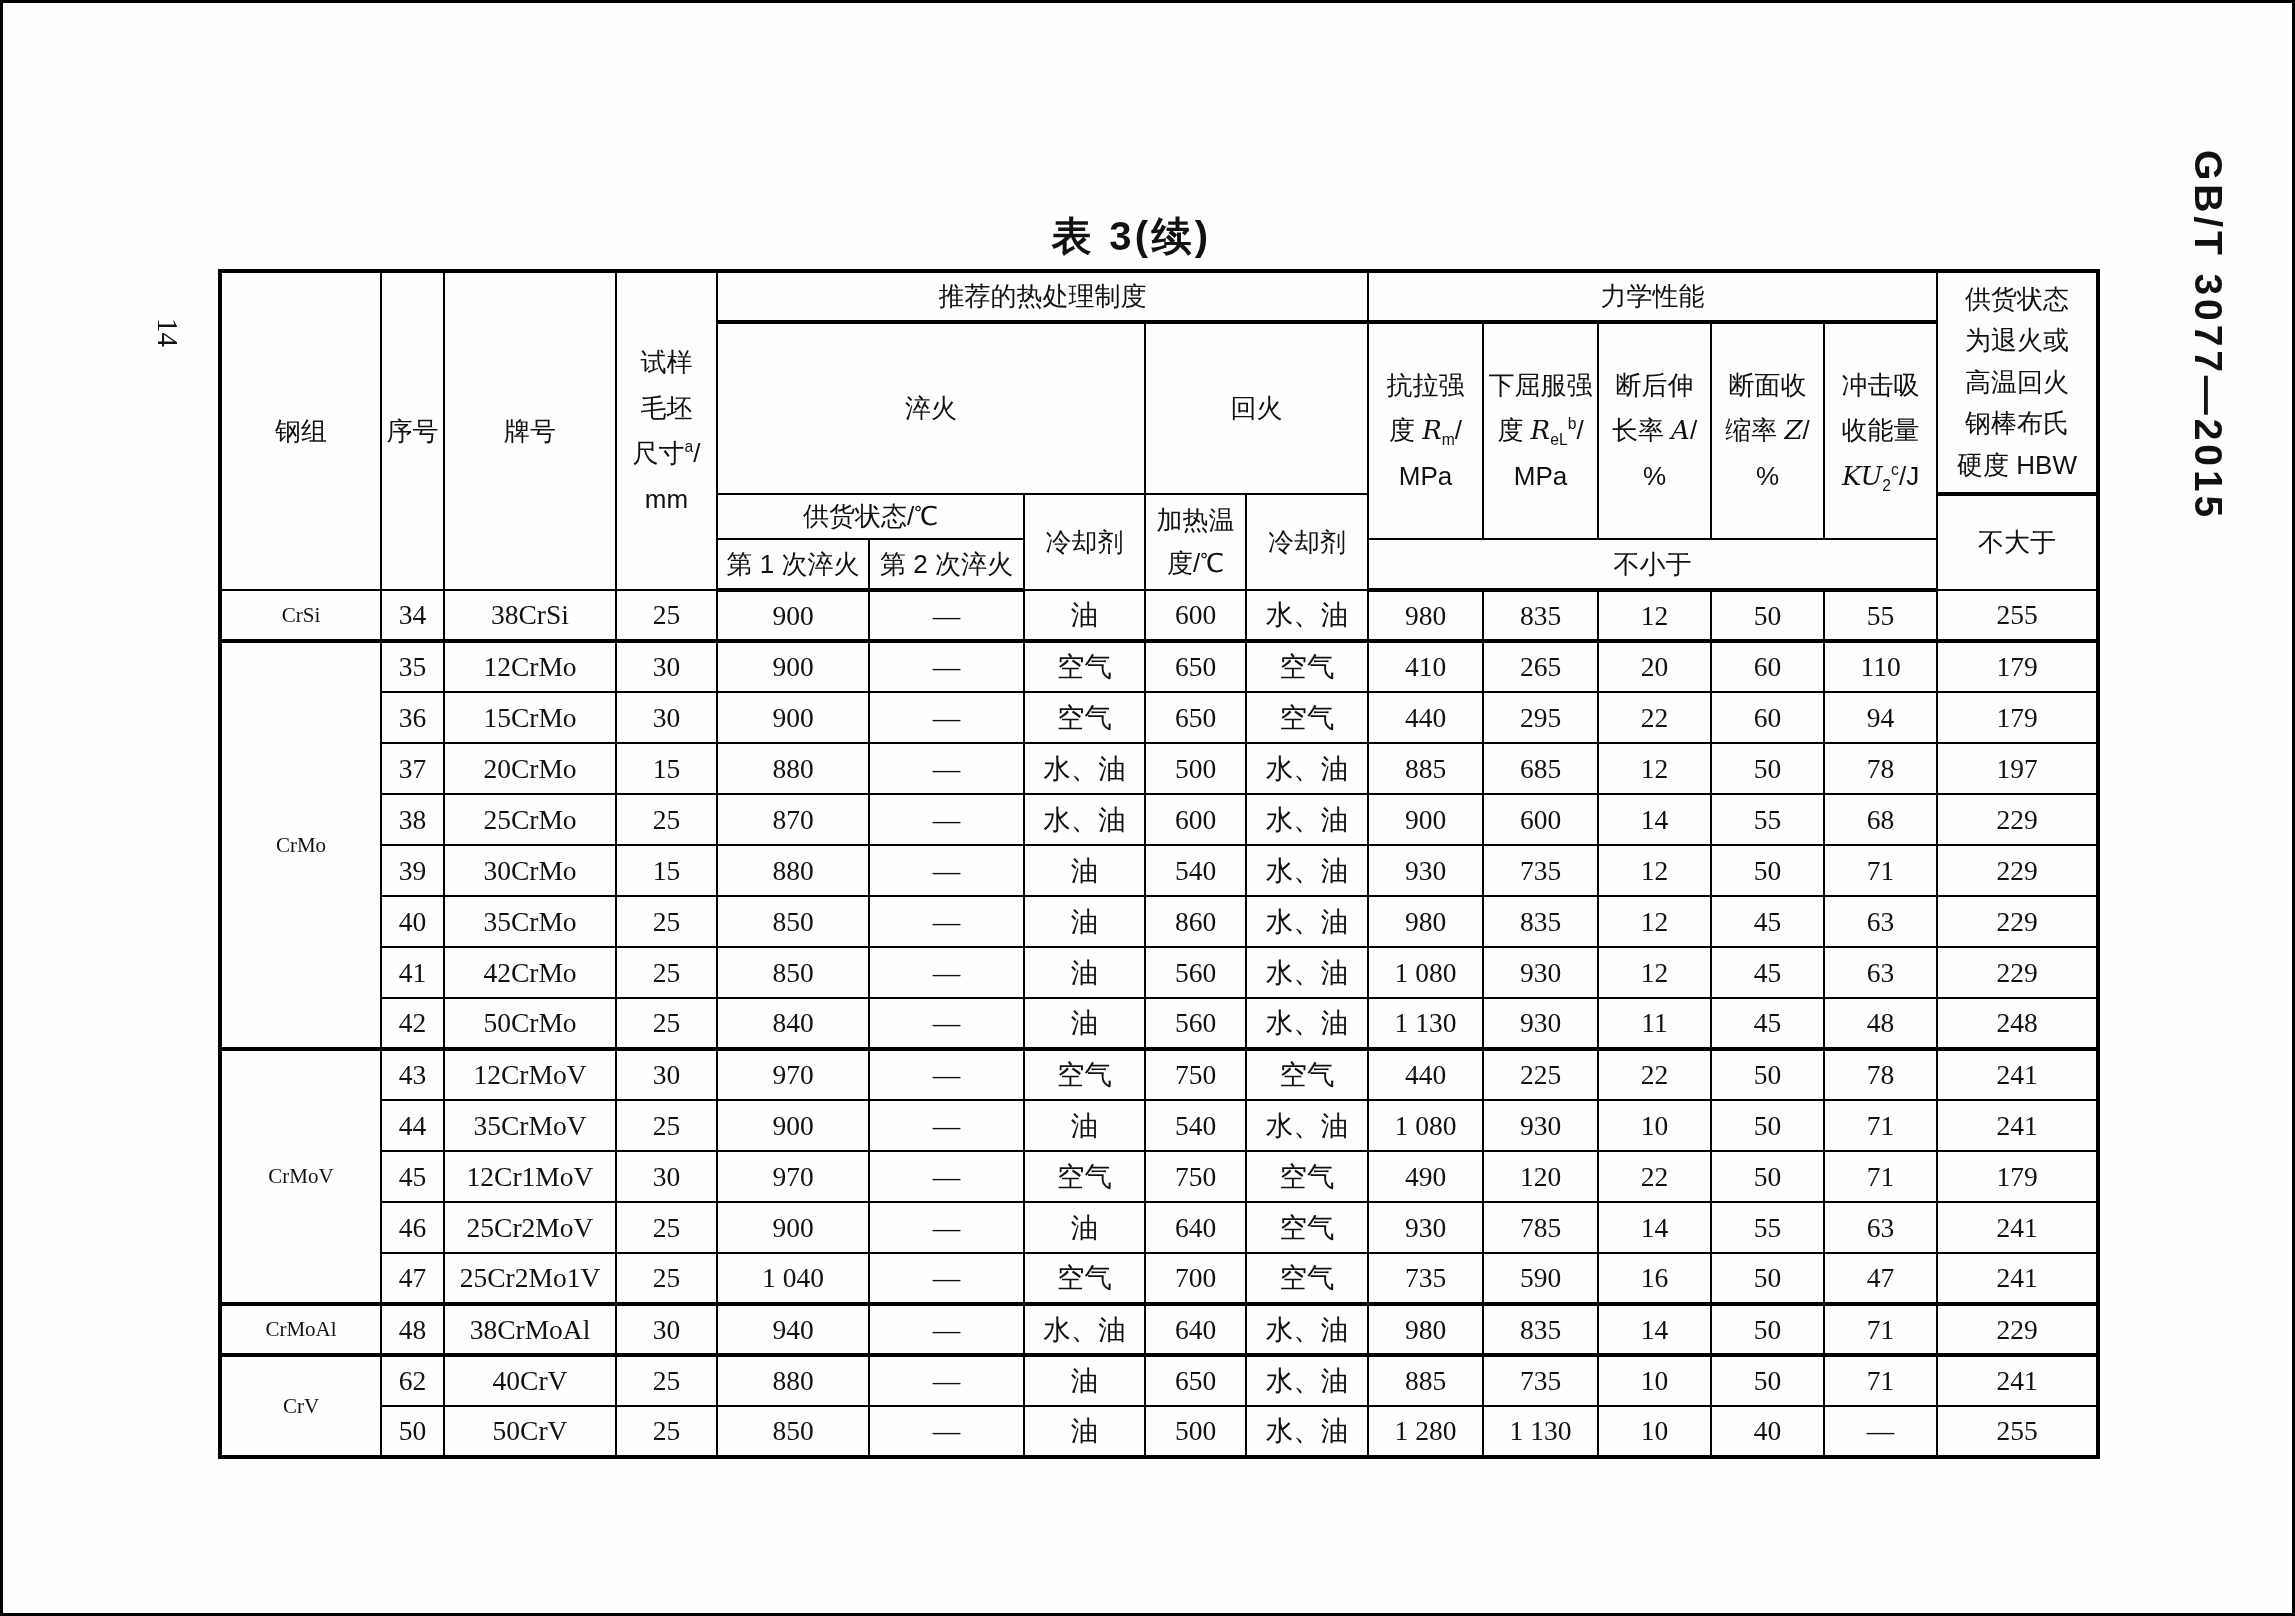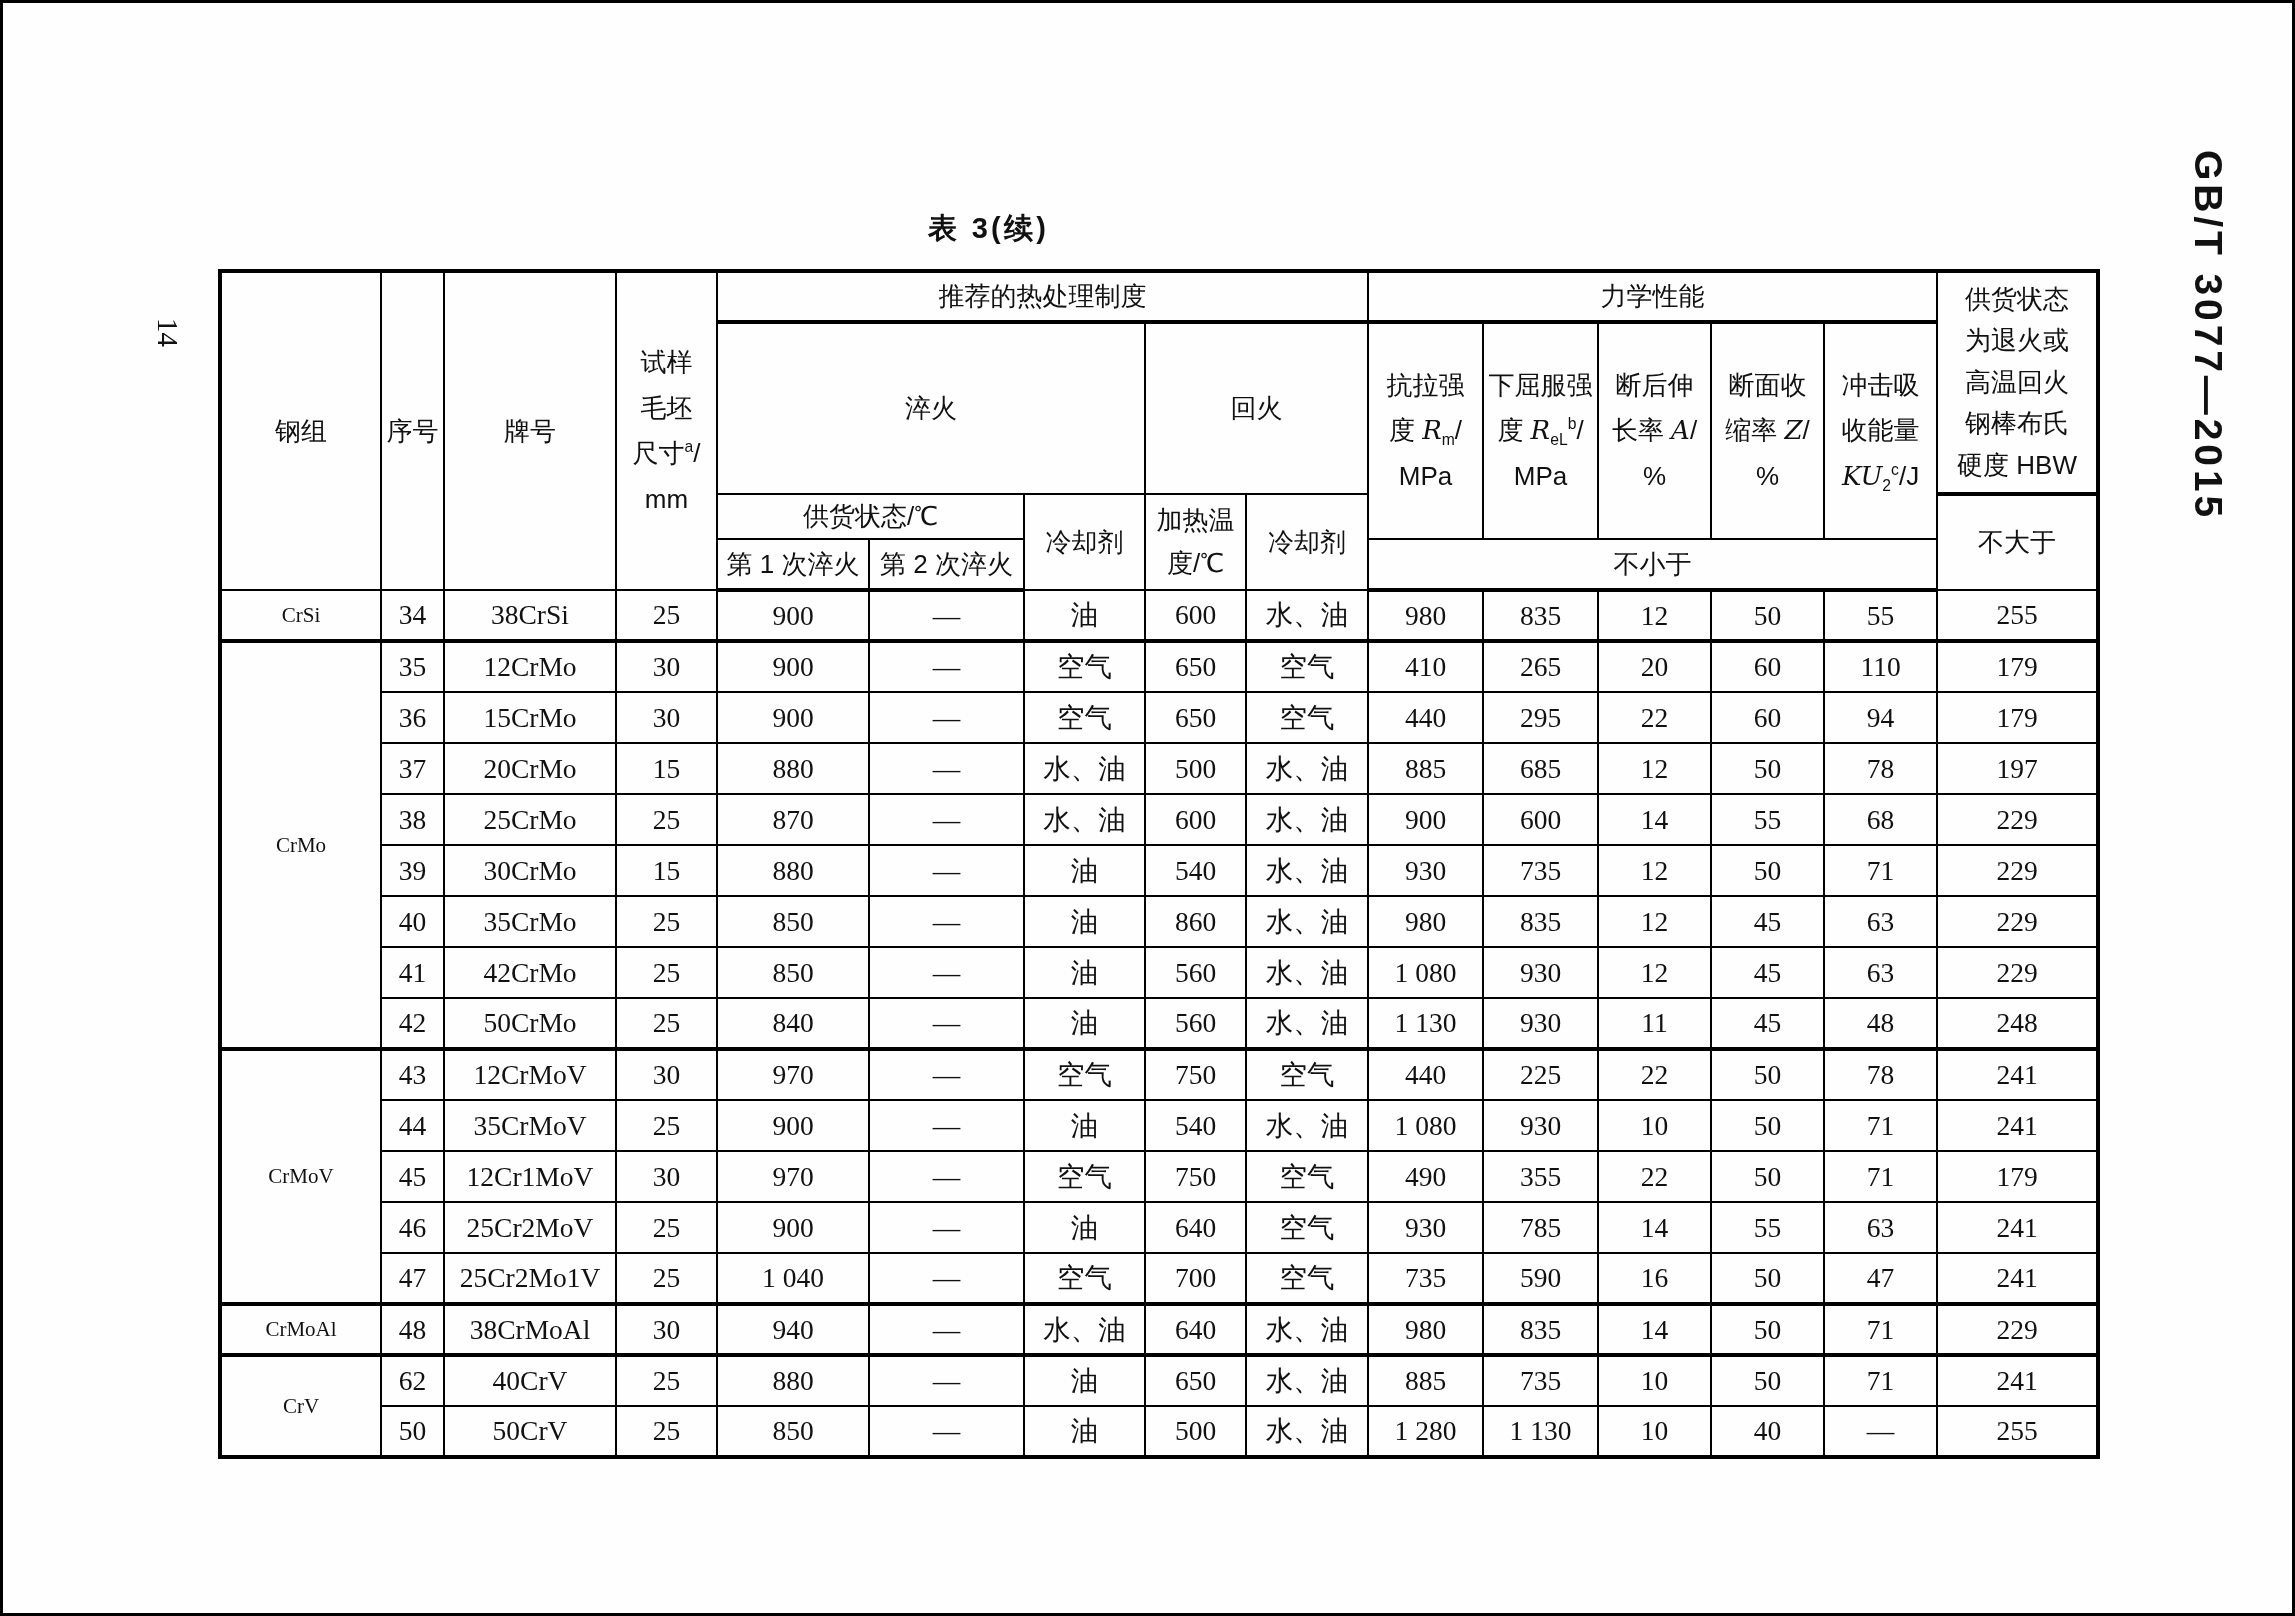--- a/index.html
+++ b/index.html
@@ -4,21 +4,21 @@
 <style>
   html,body { margin:0; padding:0; background:#ffffff; }
   .page {
     position:relative; width:2295px; height:1616px;
     background:#fefefe; color:#111;
     font-family:"Liberation Serif", serif;
     box-sizing:border-box; border:3.9px solid #000; overflow:hidden;
   }
   .table-title {
     position:absolute; top:206px; left:925px; width:407px;
-    text-align:left; font-size:29px; font-weight:bold;
+    text-align:center; font-size:40px; font-weight:bold;
     font-family:"Liberation Sans", sans-serif; letter-spacing:3.3px;
   }
   .page-number {
     position:absolute; top:313px; left:150px; font-size:29px;
     transform:rotate(90deg); transform-origin:center center;
     font-family:"Liberation Serif", serif;
   }
   .standard-code {
     position:absolute; top:147px; left:2227px;
     transform:rotate(90deg); transform-origin:0 0;
@@ -329,21 +329,21 @@
         <tr>
           <td>45</td>
           <td>12Cr1MoV</td>
           <td>30</td>
           <td>970</td>
           <td>—</td>
           <td>空气</td>
           <td>750</td>
           <td>空气</td>
           <td>490</td>
-          <td>355</td>
+          <td>120</td>
           <td>22</td>
           <td>50</td>
           <td>71</td>
           <td>179</td>
         </tr>
         <tr>
           <td>46</td>
           <td>25Cr2MoV</td>
           <td>25</td>
           <td>900</td>

